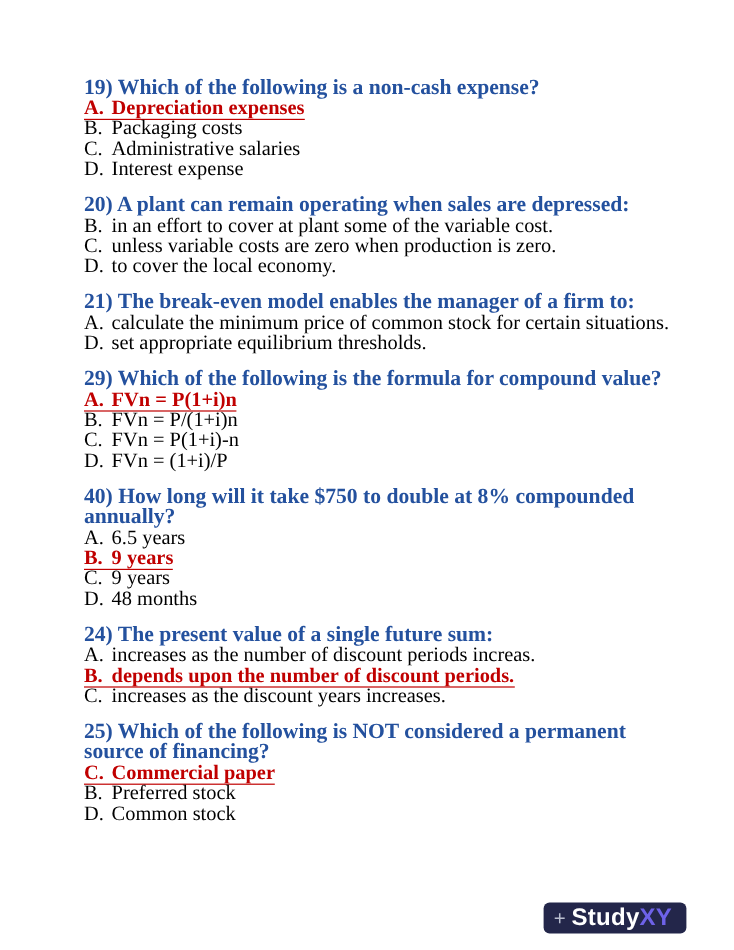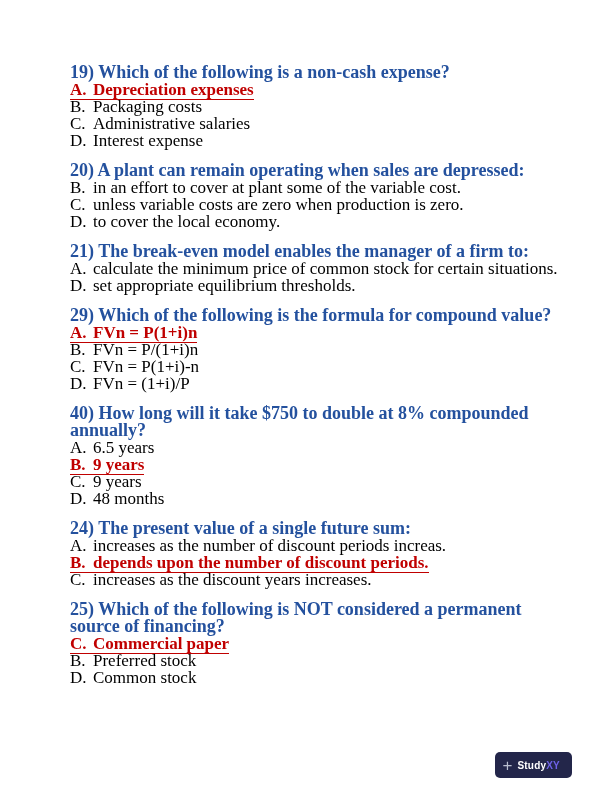--- a/index.html
+++ b/index.html
@@ -51,21 +51,21 @@
     font-family: "Liberation Sans", sans-serif;
   }
   .logo-plus {
     color: #B9BECF;
     font-size: 17px;
     font-weight: 300;
     margin-right: 5px;
     line-height: 1;
   }
   .logo-text {
-    font-size: 10px;
+    font-size: 20px;
     font-weight: bold;
     letter-spacing: 0.2px;
   }
   .logo-study { color: #ffffff; }
   .logo-xy { color: #6E62E8; }
 </style>
 </head>
 <body>
 
 <div class="page">

